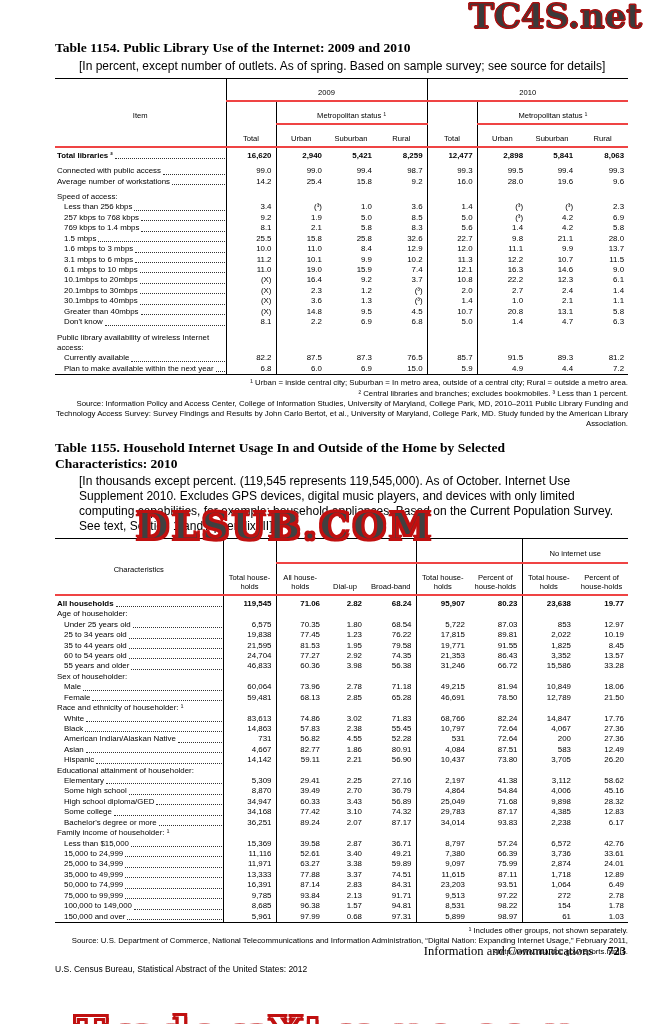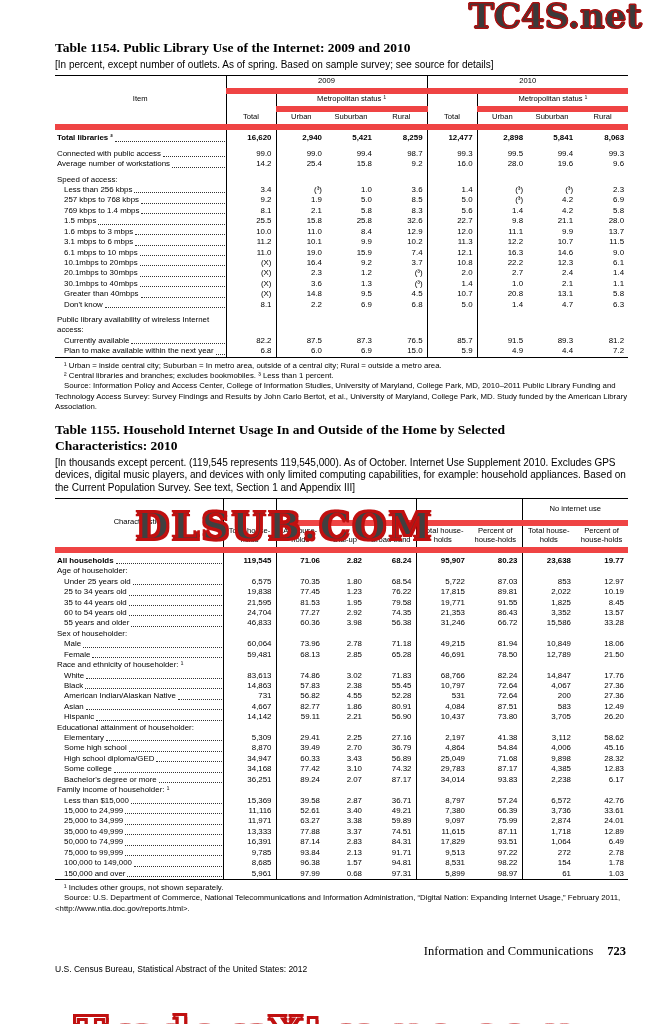--- a/index.html
+++ b/index.html
@@ -1,44 +1,44 @@
 <!DOCTYPE html>
 <html><head>
 <meta charset="utf-8">
 <style>
   *{margin:0;padding:0;box-sizing:border-box;}
   html,body{background:#fff;}
   .page{position:relative;width:652px;height:1024px;background:#fff;overflow:hidden;
         font-family:"Liberation Sans",sans-serif;color:#000;padding:40px 24px 0 55px;}
   .t-title{font-family:"Liberation Serif",serif;font-weight:bold;font-size:13.5px;line-height:1.18;max-width:540px;margin-bottom:3px;}
-  .t-sub{font-size:10px;line-height:1.25;max-width:573px;margin-bottom:4px;}
+  .t-sub{font-size:12px;line-height:1.25;max-width:573px;margin-bottom:4px;margin-left:24px;}
   table{border-collapse:collapse;table-layout:fixed;width:573px;
         border-top:1.5px solid #000;border-bottom:1px solid #000;}
   th{font-weight:normal;font-size:7.6px;line-height:1.18;text-align:center;
-     vertical-align:bottom;padding:1px 1px 2px;border-bottom:6px solid #ef4444;}
+     vertical-align:bottom;padding:10px 1px 2px;border-bottom:2px solid #ef4444;}
   th.midv{vertical-align:middle;}
   td{font-size:7.9px;line-height:1.32;vertical-align:bottom;padding:0;}
   td.num{text-align:right;padding-right:4px;white-space:nowrap;}
   td.lbl{padding-left:2px;}
   td.lbl.ind{padding-left:9px;}
   td.lbl.sec{white-space:normal;}
   .b{font-weight:bold;}
   .lw{display:flex;align-items:flex-end;}
   .lw .lt{white-space:normal;text-align:center;}
   .lw .dots{flex:1 1 auto;min-width:5px;height:1px;border-bottom:1px dotted #333;margin:0 1px 2px 2px;}
   tr.sp td{height:5px;}
   tbody tr:first-child td{padding-top:3px;}
   th.vl{border-left:1px solid #000;}
   th.vlr{border-left:1px solid #000;border-right:1px solid #000;}
   .t1154 tbody td:nth-child(2),.t1154 tbody td:nth-child(3),
   .t1154 tbody td:nth-child(6),.t1154 tbody td:nth-child(7){border-left:1px solid #000;}
   .t1155 tbody td:nth-child(2),.t1155 tbody td:nth-child(3),
   .t1155 tbody td:nth-child(6),.t1155 tbody td:nth-child(8){border-left:1px solid #000;}
   .t1155 thead tr:first-child th{height:24px;}
-  .fnblock{max-width:573px;font-size:7.8px;line-height:1.32;margin-top:3px;margin-bottom:10px;}
+  .fnblock{max-width:573px;font-size:7.8px;line-height:1.32;margin-top:3px;margin-bottom:10px;text-align:right;}
   .fn,.src{text-indent:9px;}
   .footerline{position:absolute;top:944px;right:26px;font-family:"Liberation Serif",serif;font-size:12.5px;}
   .footerline .pgnum{font-weight:bold;margin-left:14px;}
   .bureau{position:absolute;top:964px;left:55px;font-size:8.5px;}
   .wm{position:absolute;font-family:"DejaVu Serif",serif;font-weight:bold;white-space:nowrap;pointer-events:none;}
   .wm-top{top:-4px;right:10px;font-size:34px;letter-spacing:0px;color:#3a3a3a;
           -webkit-text-stroke:1.2px #a81212;
           text-shadow:-1px 0 0 #a81212,1px 0 0 #a81212,0 -1px 0 #a81212,0 1px 0 #a81212;}
   .wm-mid{top:503px;left:136px;font-size:38px;letter-spacing:3px;color:#404040;
           -webkit-text-stroke:2px #c01010;
@@ -870,21 +870,21 @@
           <td class="lbl ind">
             <div class="lw">
               <span class="lt">50,000 to 74,999</span>
               <span class="dots"></span>
             </div>
           </td>
           <td class="num">16,391</td>
           <td class="num">87.14</td>
           <td class="num">2.83</td>
           <td class="num">84.31</td>
-          <td class="num">17,829</td>
+          <td class="num">23,203</td>
           <td class="num">93.51</td>
           <td class="num">1,064</td>
           <td class="num">6.49</td>
         </tr>
         <tr>
           <td class="lbl ind">
             <div class="lw">
               <span class="lt">75,000 to 99,999</span>
               <span class="dots"></span>
             </div>

